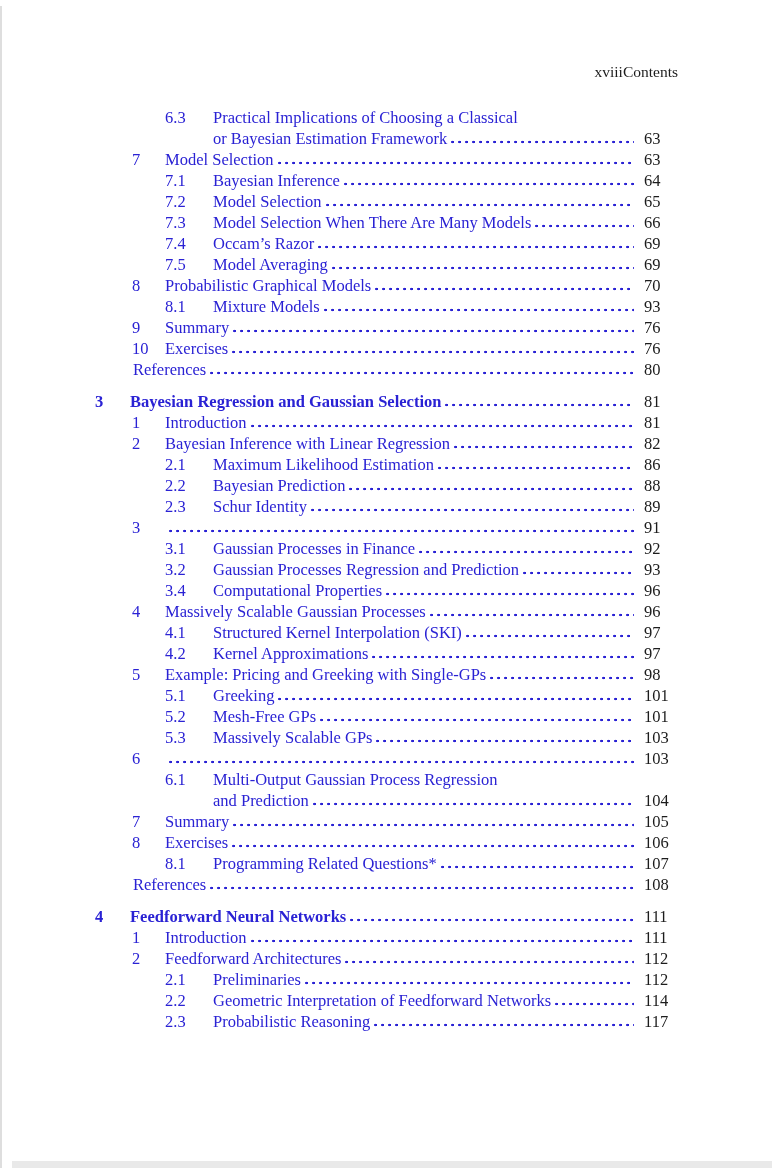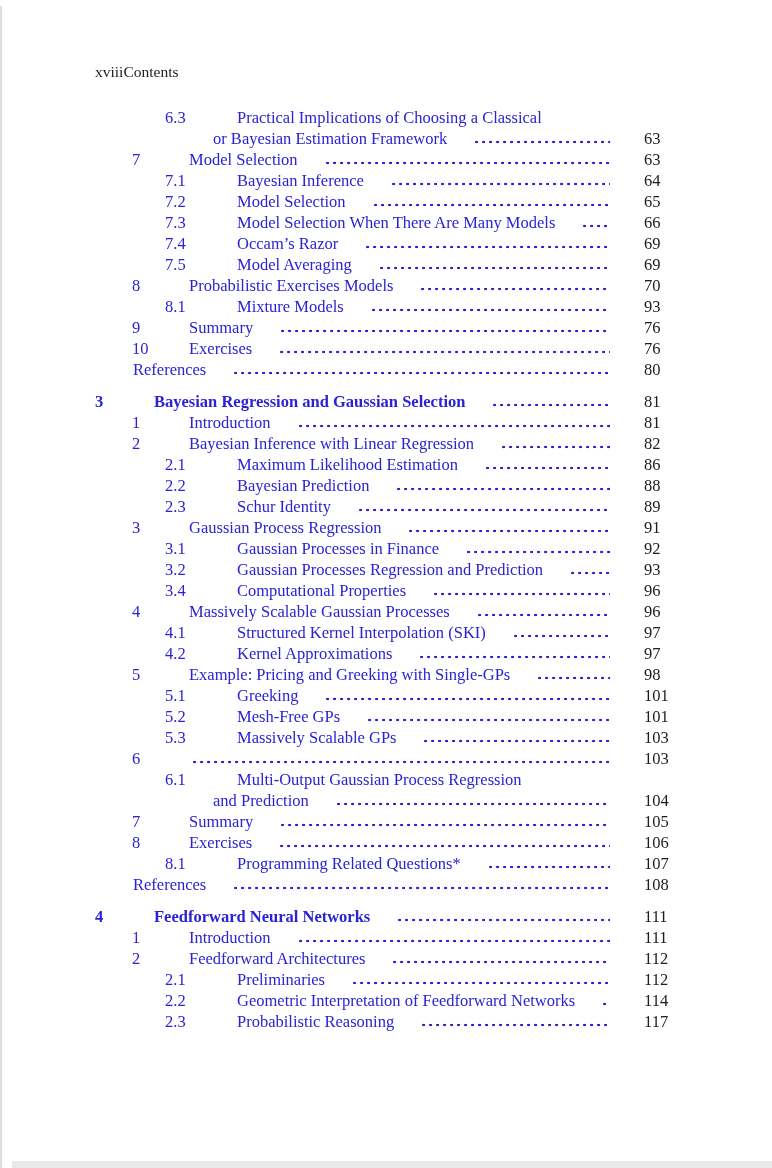--- a/index.html
+++ b/index.html
@@ -15,33 +15,32 @@
   .page-edge-left {
     position: absolute; left: 0; top: 6px; bottom: 0;
     width: 2px; background: #dedede;
   }
   .page-edge-bottom {
     position: absolute; left: 12px; right: 0; bottom: 0;
     height: 7px; background: #e9e9e9;
   }
   .running-head {
     position: absolute; top: 62px; left: 95px; width: 583px;
-    display: flex; justify-content: flex-start;
+    display: flex; justify-content: flex-end;
     font-size: 15.5px; line-height: 20px; color: var(--ink);
   }
   .toc {
     position: absolute; top: 107px; left: 95px; width: 583px;
   }
   .block + .block { margin-top: 11px; }
   .row {
     display: flex; align-items: baseline;
     height: 21px; line-height: 21px;
     font-size: 16.5px; color: var(--link);
     white-space: nowrap;
-    gap: 24px;
   }
   .row .num   { flex: none; }
   .row .title { flex: none; }
   .l0 .num    { width: 35px; font-weight: bold; }
   .l0 .title  { font-weight: bold; }
   .l1         { margin-left: 37px; }
   .l1 .num    { width: 33px; }
   .l2         { margin-left: 70px; }
   .l2 .num    { width: 48px; }
   .ref        { margin-left: 38px; }
@@ -113,21 +112,21 @@
         <span class="pageno">69</span>
       </div>
       <div class="row l2">
         <span class="num">7.5</span>
         <span class="title">Model Averaging</span>
         <span class="leader"></span>
         <span class="pageno">69</span>
       </div>
       <div class="row l1">
         <span class="num">8</span>
-        <span class="title">Probabilistic Exercises Models</span>
+        <span class="title">Probabilistic Graphical Models</span>
         <span class="leader"></span>
         <span class="pageno">70</span>
       </div>
       <div class="row l2">
         <span class="num">8.1</span>
         <span class="title">Mixture Models</span>
         <span class="leader"></span>
         <span class="pageno">93</span>
       </div>
       <div class="row l1">
@@ -180,21 +179,20 @@
         <span class="pageno">88</span>
       </div>
       <div class="row l2">
         <span class="num">2.3</span>
         <span class="title">Schur Identity</span>
         <span class="leader"></span>
         <span class="pageno">89</span>
       </div>
       <div class="row l1">
         <span class="num">3</span>
-        <span class="title">Gaussian Process Regression</span>
         <span class="leader"></span>
         <span class="pageno">91</span>
       </div>
       <div class="row l2">
         <span class="num">3.1</span>
         <span class="title">Gaussian Processes in Finance</span>
         <span class="leader"></span>
         <span class="pageno">92</span>
       </div>
       <div class="row l2">

